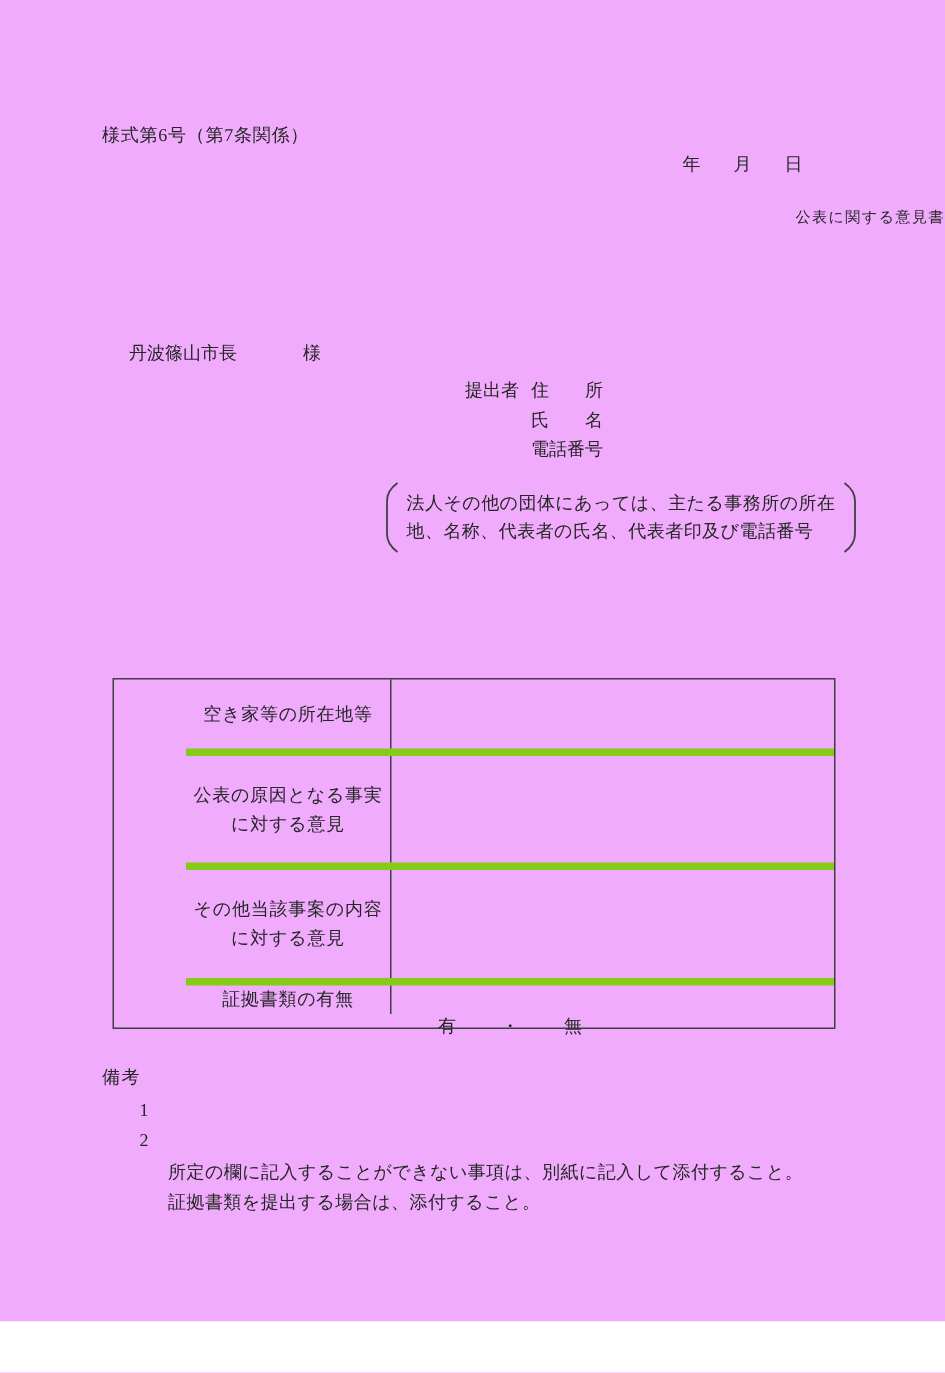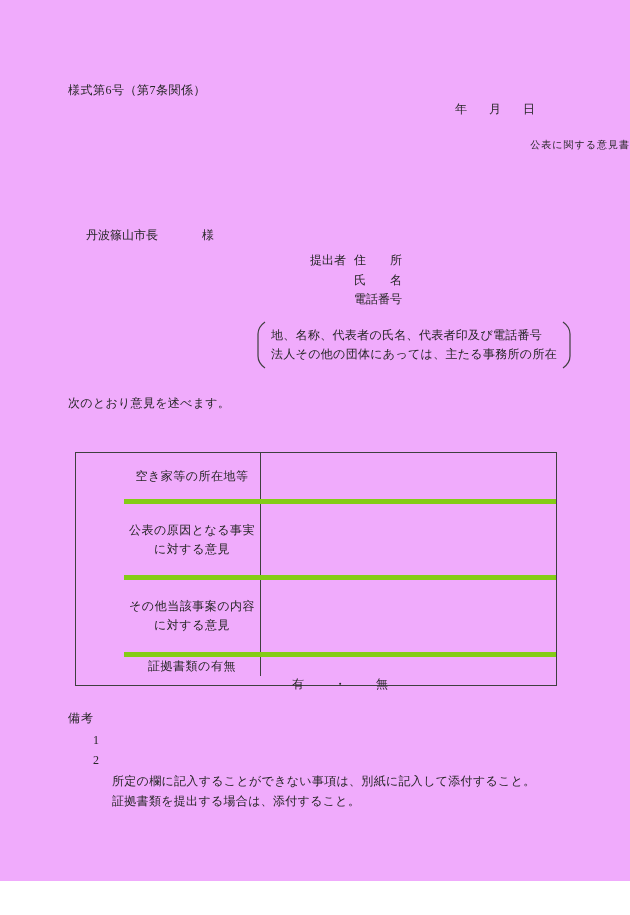--- a/index.html
+++ b/index.html
@@ -128,30 +128,29 @@
       <span>名</span>
     </span>
   </div>
   <div class="abs submitter-line3">電話番号</div>
 
   <div class="abs corporate-note">
     <svg class="bracket-svg" width="10" height="48" viewBox="0 0 10 48">
       <path d="M9,1 Q2,6 2,13 L2,35 Q2,42 9,47" stroke="#3f3f3f" stroke-width="1.2" fill="none"></path>
     </svg>
     <div class="note-text">
+      <div>法人その他の団体にあっては、主たる事務所の所在</div>
       <div>地、名称、代表者の氏名、代表者印及び電話番号</div>
-      <div>法人その他の団体にあっては、主たる事務所の所在</div>
     </div>
     <svg class="bracket-svg" width="10" height="48" viewBox="0 0 10 48">
       <path d="M1,1 Q8,6 8,13 L8,35 Q8,42 1,47" stroke="#3f3f3f" stroke-width="1.2" fill="none"></path>
     </svg>
   </div>
 
   <div class="abs body-paragraph">
-    <div class="body-line2">次のとおり意見を述べます。</div>
   </div>
 
   <div class="abs form-table">
     <div class="trow r1">
       <div class="cell-label">空き家等の所在地等</div>
       <div class="cell-value"></div>
     </div>
     <div class="trow r2">
       <div class="cell-label">公表の原因となる事実
 に対する意見</div>

